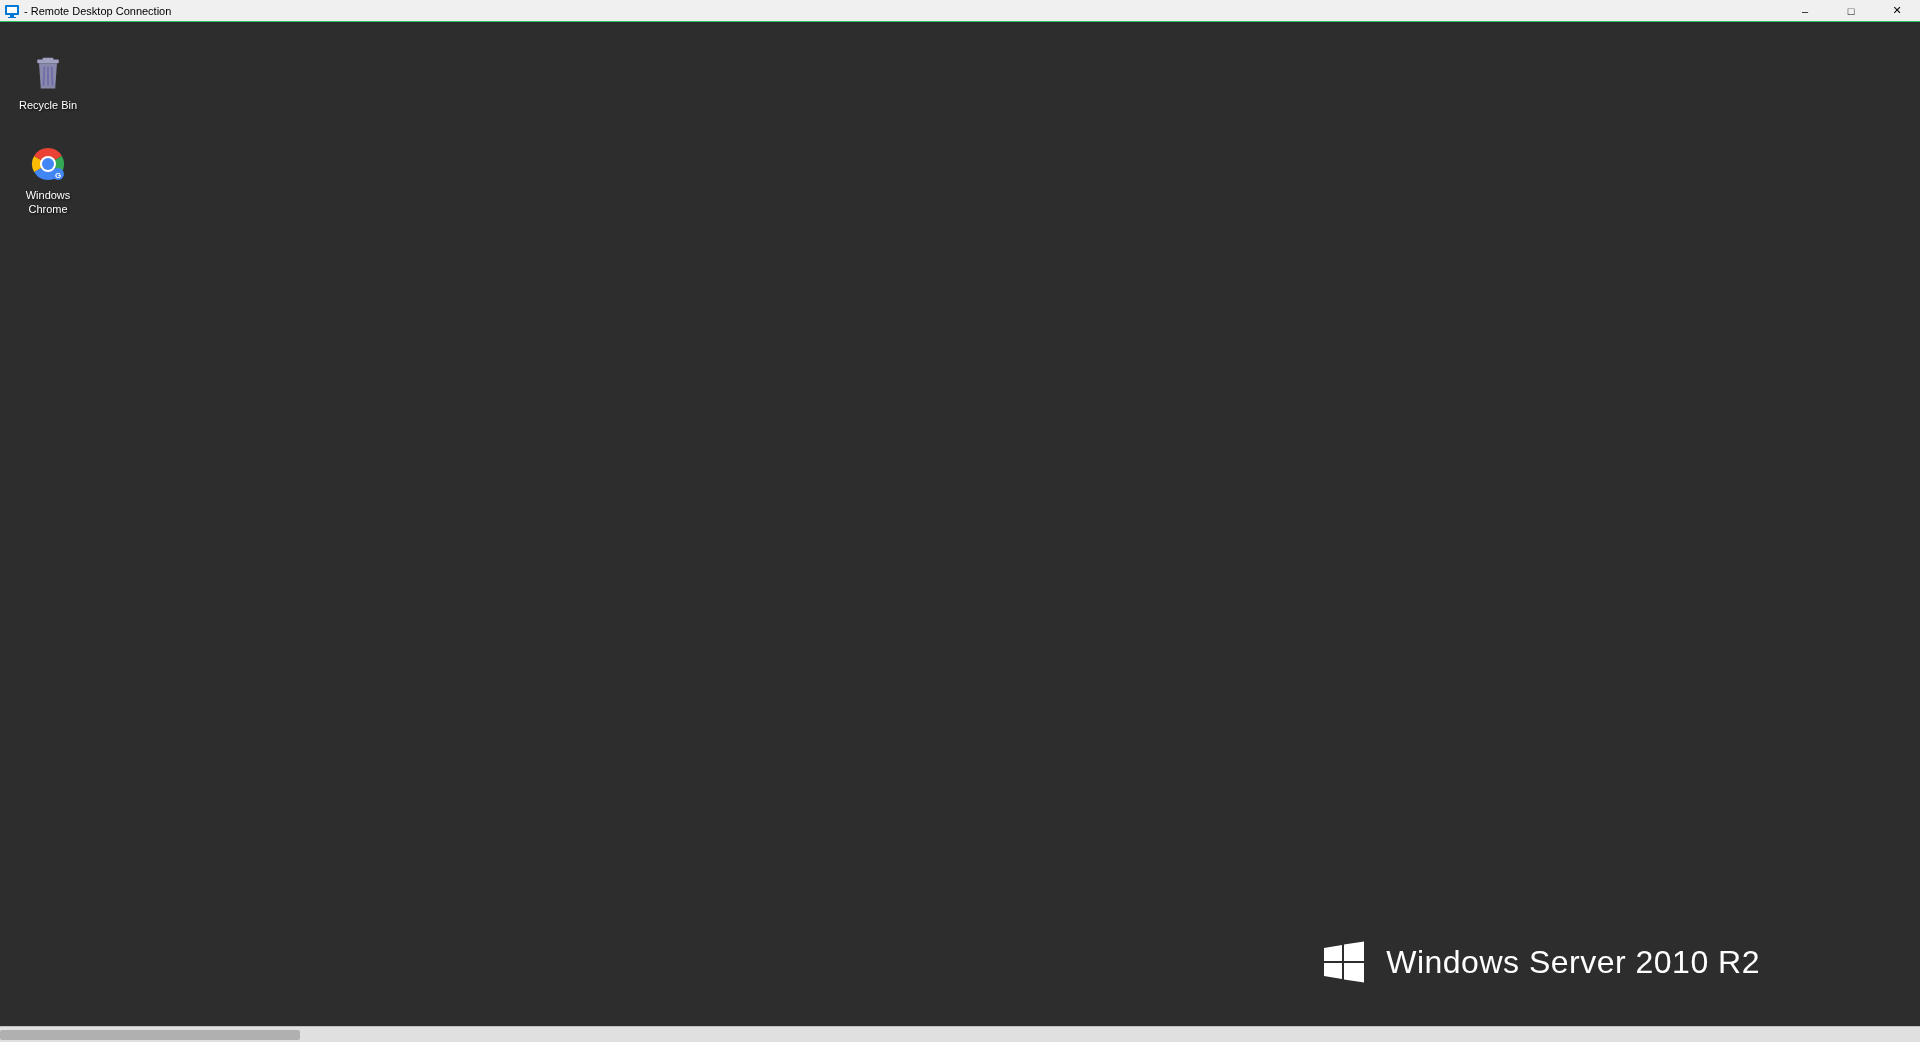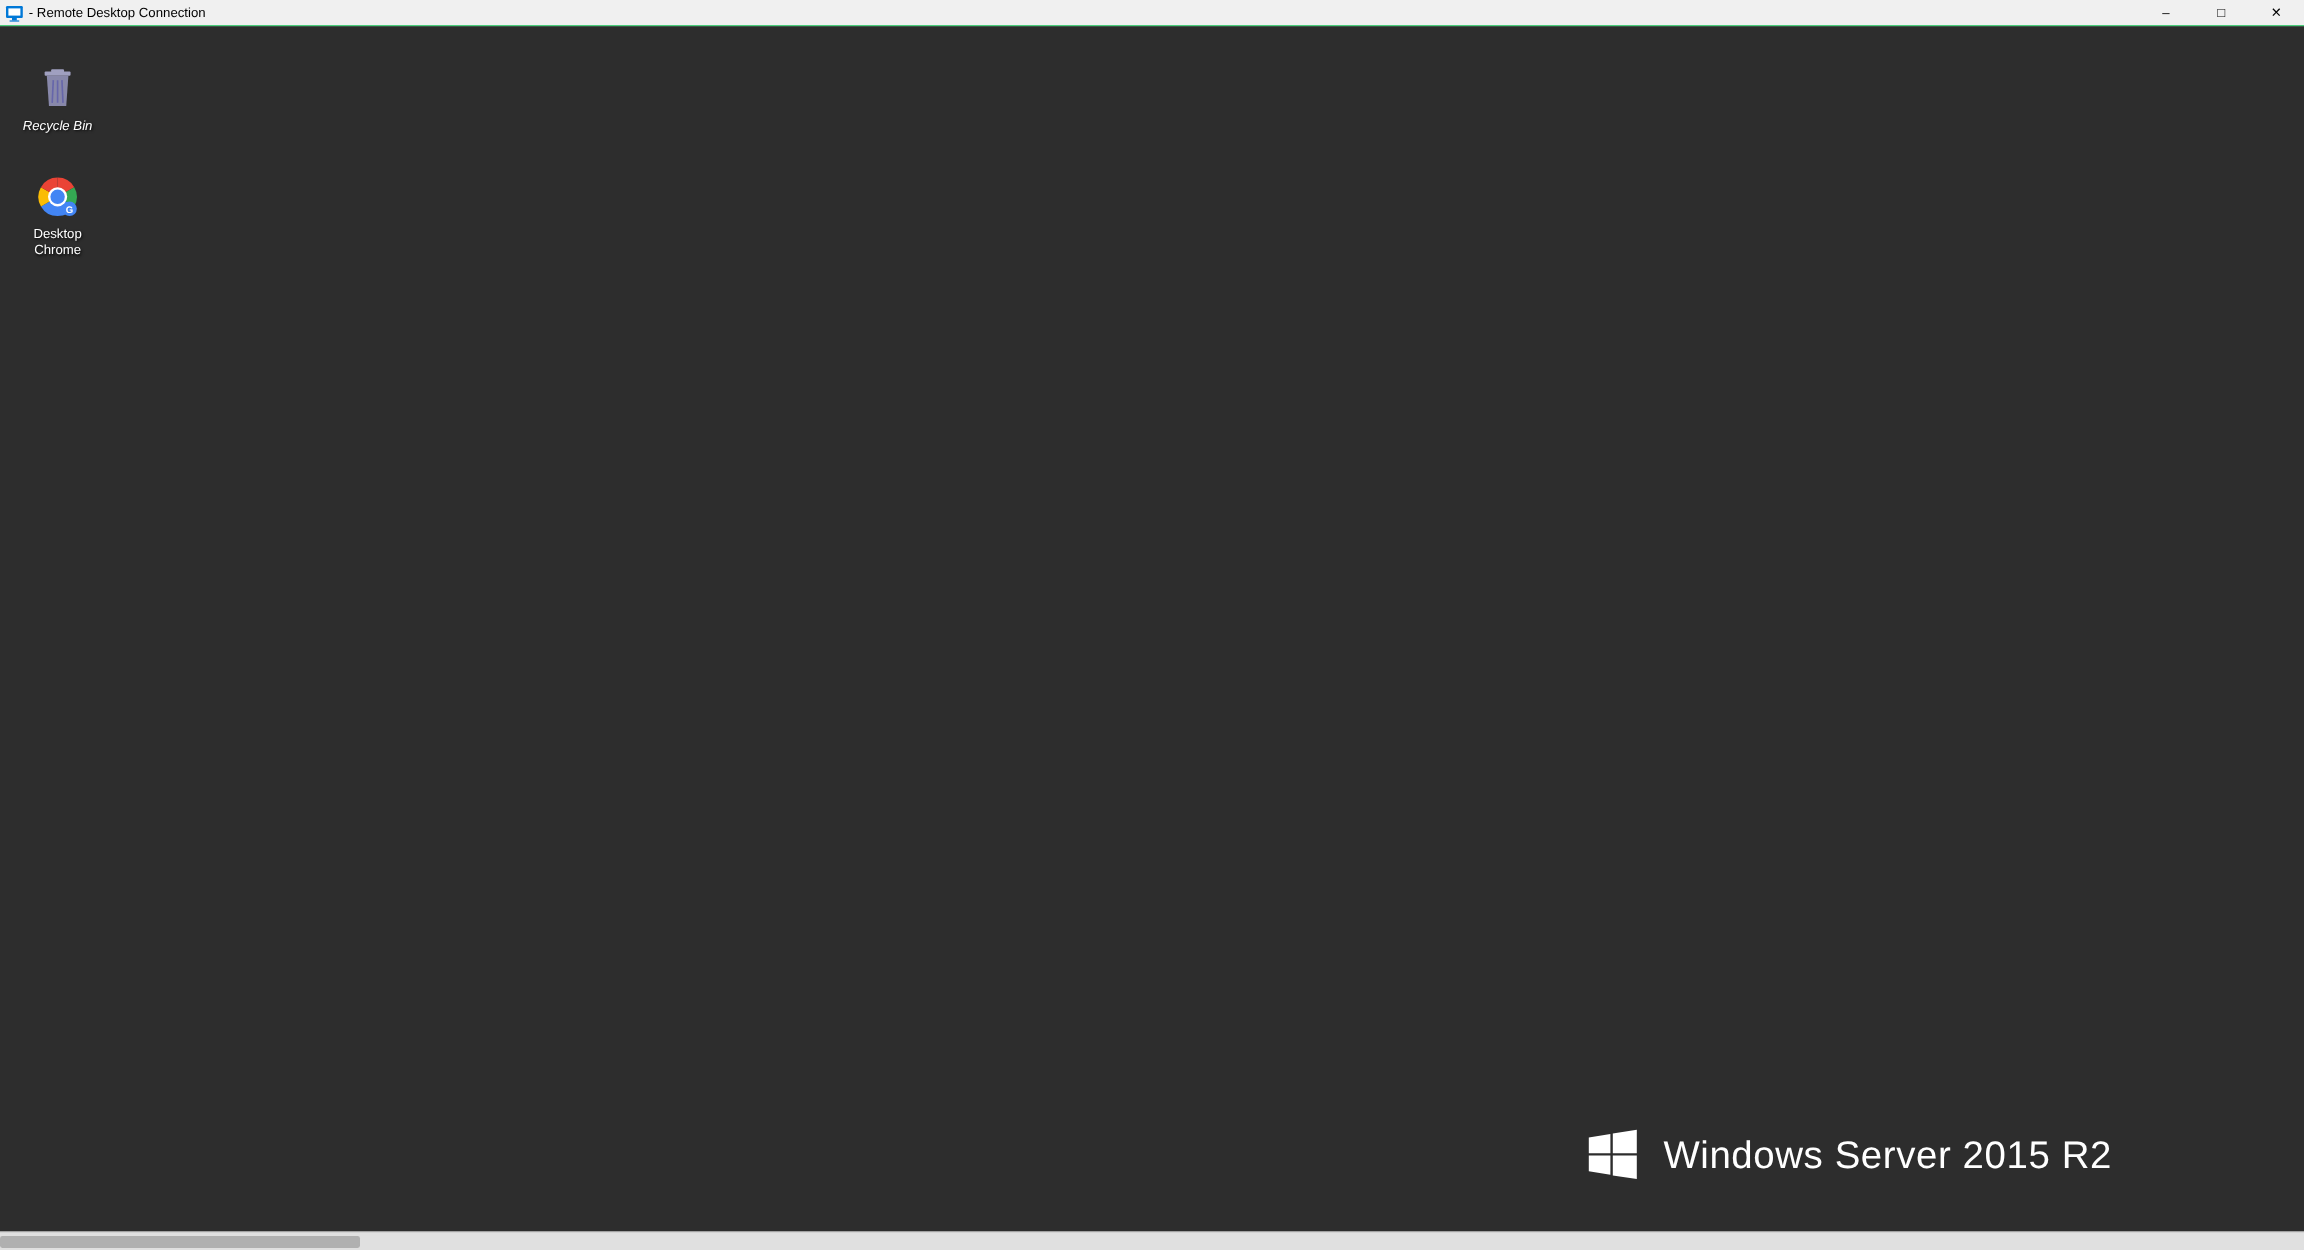--- a/index.html
+++ b/index.html
@@ -176,21 +176,21 @@
   </div>
   <div class="title-bar-controls">
     <button class="title-bar-btn">–</button>
     <button class="title-bar-btn">□</button>
     <button class="title-bar-btn close">✕</button>
   </div>
 </div>
 
 <div class="desktop">
 
-  <div class="desktop-icon" style="top: 28px; left: 8px; font-style: italic;">
+  <div class="desktop-icon" style="top: 28px; left: 8px;">
     <div class="icon-img">
       <svg class="recycle-bin-svg" viewBox="0 0 36 40">
 
         <rect x="6" y="4" width="24" height="4" rx="1" fill="#a0a0c0"></rect>
         <rect x="12" y="2" width="12" height="3" rx="1" fill="#a0a0c0"></rect>
 
         <path d="M8 8 L10 36 L26 36 L28 8 Z" fill="#8888aa"></path>
 
         <line x1="14" y1="12" x2="13" y2="33" stroke="#6666aa" stroke-width="1.5"></line>
         <line x1="18" y1="12" x2="18" y2="33" stroke="#6666aa" stroke-width="1.5"></line>
@@ -215,33 +215,33 @@
         <path d="M20 20 L6.14 12 A16 16 0 0 1 20 4 Z" fill="#EA4335"></path>
 
         <circle cx="20" cy="20" r="8" fill="white"></circle>
 
         <circle cx="20" cy="20" r="6" fill="#4285F4"></circle>
 
         <circle cx="30" cy="30" r="6" fill="#4285F4"></circle>
         <text x="30" y="33.5" text-anchor="middle" font-size="8" fill="white" font-weight="bold">G</text>
       </svg>
     </div>
-    <span class="icon-label">Desktop Chrome</span>
+    <span class="icon-label">Windows Chrome</span>
   </div>
 
   <div class="server-branding">
 
     <svg class="windows-logo" viewBox="0 0 48 48">
 
       <polygon points="4,10 22,7 22,23 4,23" fill="white"></polygon>
       <polygon points="24,6.5 44,3.5 44,23 24,23" fill="white"></polygon>
       <polygon points="4,25 22,25 22,41 4,38" fill="white"></polygon>
       <polygon points="24,25 44,25 44,44.5 24,41.5" fill="white"></polygon>
     </svg>
-    <span class="server-branding-text">Windows Server 2015 R2</span>
+    <span class="server-branding-text">Windows Server 2010 R2</span>
   </div>
 
 </div>
 
 <div class="scrollbar-area">
   <div class="scrollbar-track">
     <div class="scrollbar-thumb"></div>
   </div>
 </div>
 

